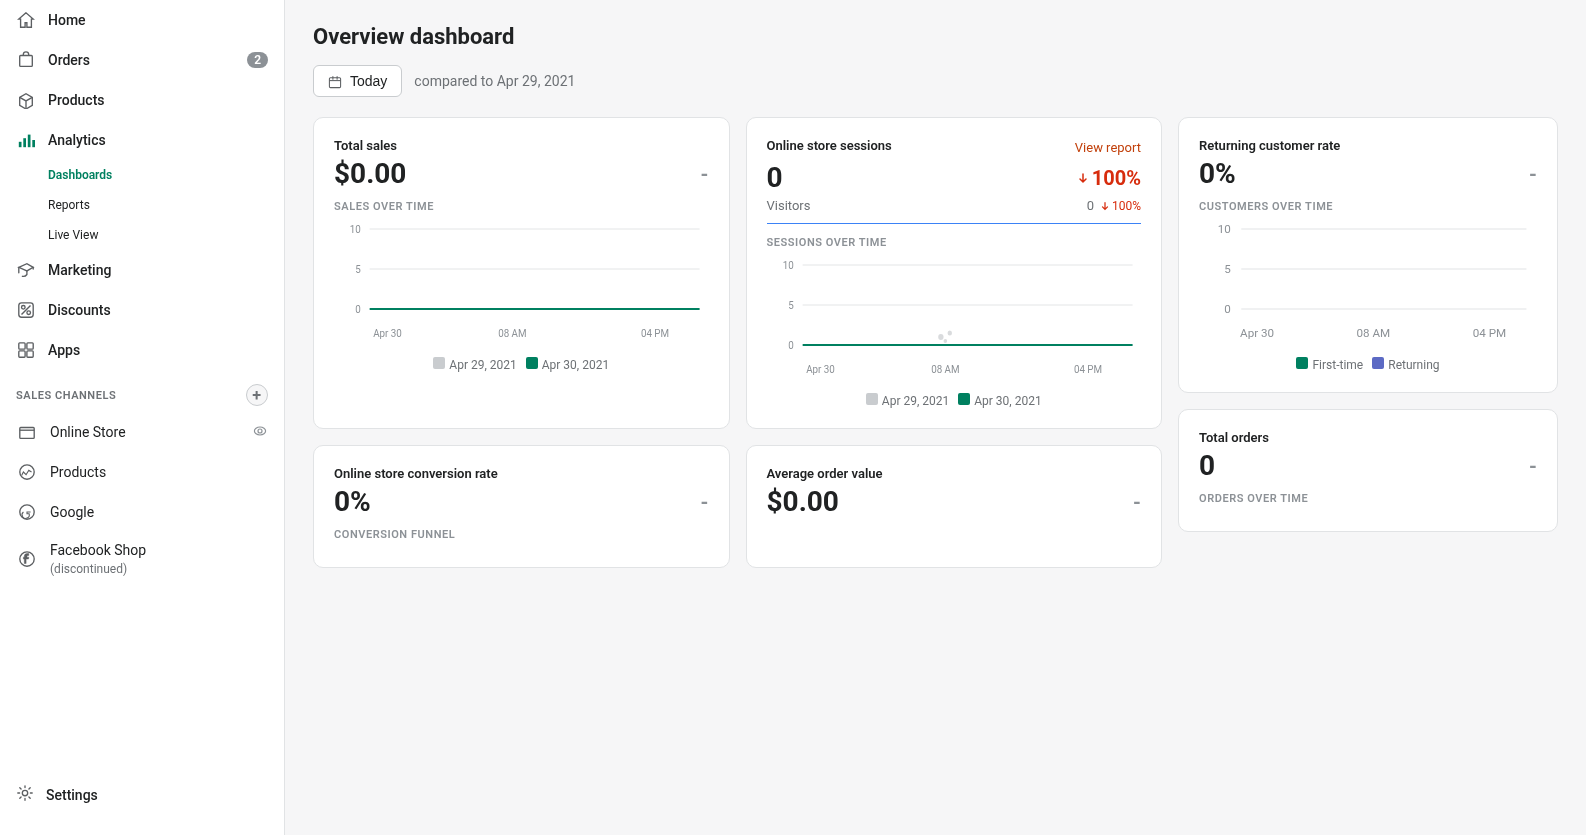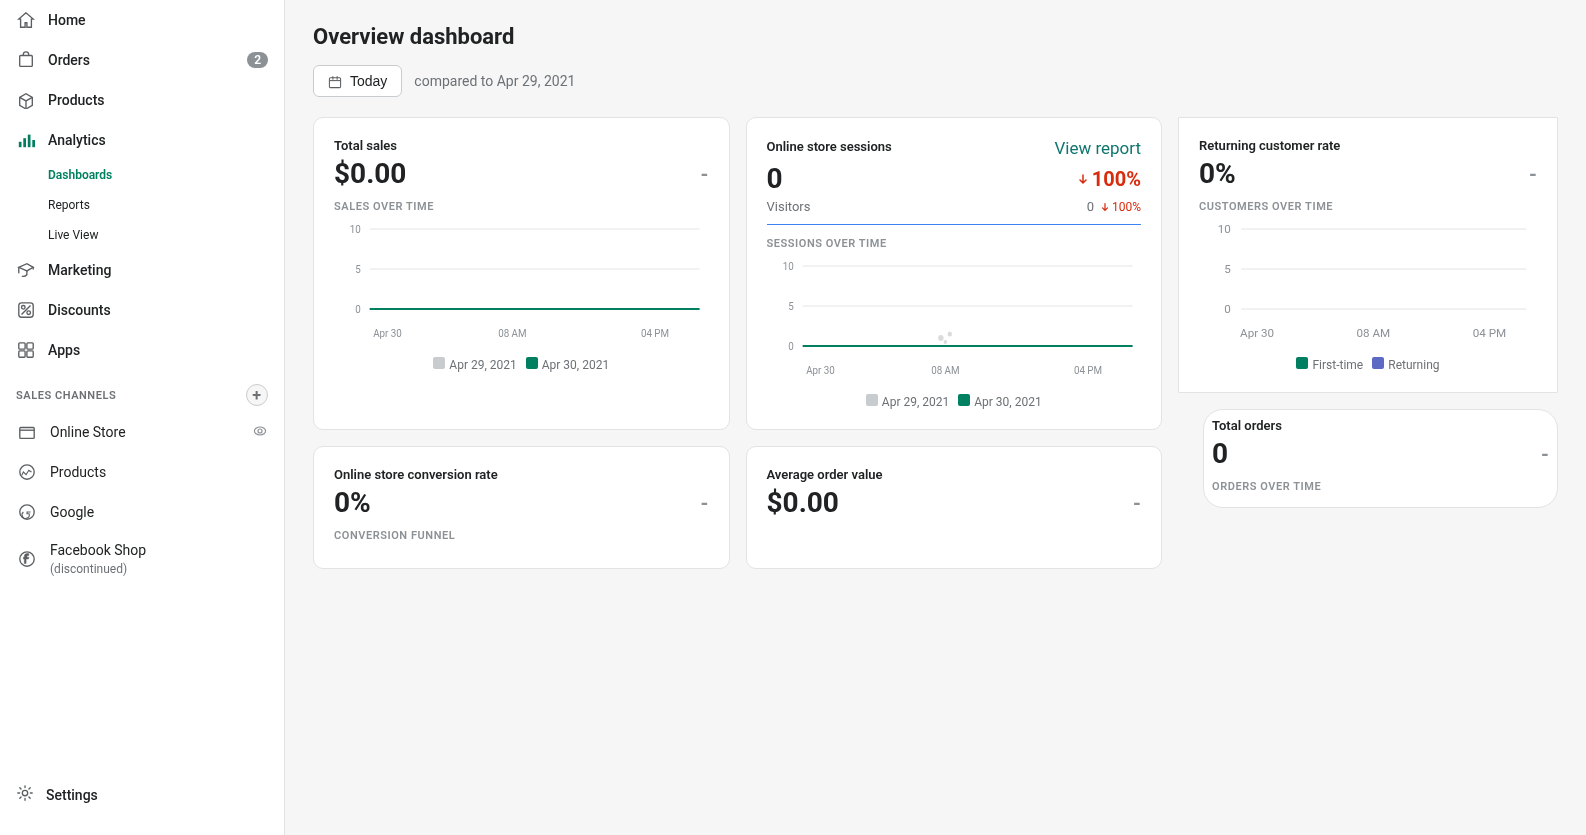--- a/index.html
+++ b/index.html
@@ -176,22 +176,22 @@
       justify-content: space-between;
     }
     .card-value .dash { font-size: 20px; color: #8c9196; }
     .card-header-row {
       display: flex;
       align-items: center;
       justify-content: space-between;
       margin-bottom: 4px;
     }
     .view-report-link {
-      color: #0f766e;
-      font-size: 17px;
+      color: #c2410c;
+      font-size: 13px;
       cursor: pointer;
       text-decoration: none;
     }
     .sessions-value-row {
       display: flex;
       align-items: center;
       justify-content: space-between;
       margin-bottom: 4px;
     }
     .sessions-big {
@@ -254,30 +254,29 @@
     
     .right-col {
       grid-row: 1 / 3;
       grid-column: 3;
       display: flex;
       flex-direction: column;
       gap: 16px;
     }
     .customers-card {
       background: #fff;
-      border-radius: 1px;
+      border-radius: 10px;
       border: 1px solid #e1e3e5;
       padding: 20px;
     }
     .total-orders-card {
       background: #fff;
-      border-radius: 20px;
+      border-radius: 10px;
       border: 1px solid #e1e3e5;
-      padding: 8px;
-      margin-left: 25px;
+      padding: 20px;
     }
 
     
     .chart-svg { width: 100%; height: 130px; }
     .axis-label { font-size: 11px; fill: #8c9196; }
     .grid-line { stroke: #e1e3e5; stroke-width: 1; }
     .data-line { stroke: #008060; stroke-width: 2; fill: none; }
 
     .customers-chart-svg { width: 100%; height: 130px; }
   </style>

